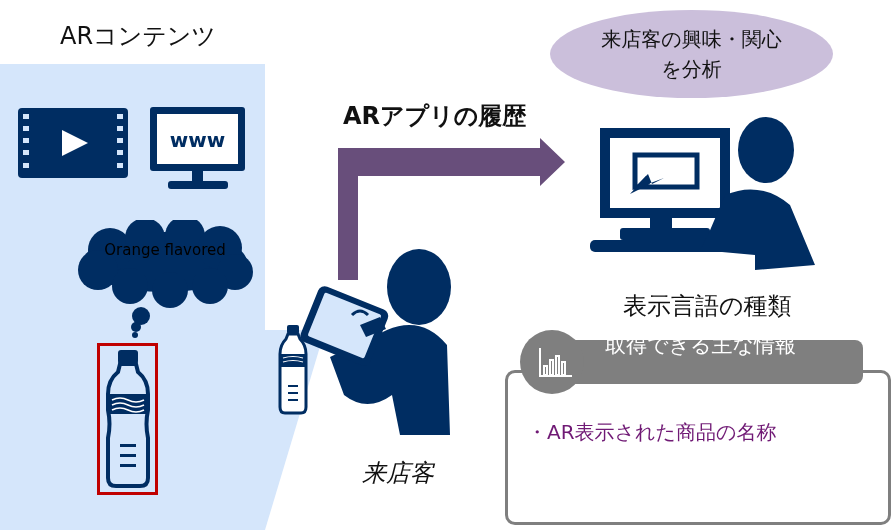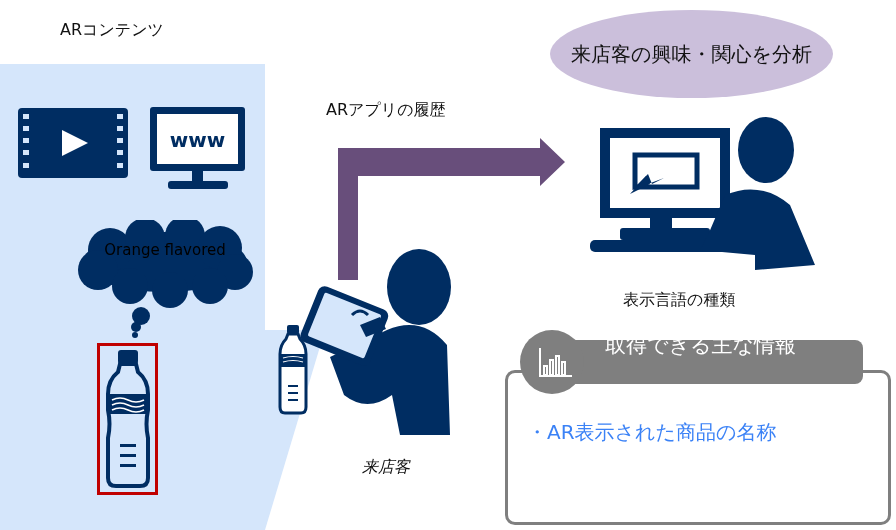--- a/index.html
+++ b/index.html
@@ -1,28 +1,28 @@
 <!DOCTYPE html>
 <html><head>
 <meta charset="utf-8">
 <style>
   html, body { margin:0; padding:0; }
   body { width:896px; height:530px; position:relative; background:#ffffff; overflow:hidden;
          font-family:"DejaVu Sans", "Liberation Sans", sans-serif; color:#000; }
   .abs { position:absolute; }
-  .lbl { font-size:16px; color:#111; white-space:nowrap; }
+  .lbl { font-size:24px; color:#111; white-space:nowrap; }
   .panel { left:0; top:64px; width:265px; height:466px; background:#d5e6fb; }
   .cloud-text { font-size:15px; color:#000000; text-align:center; line-height:20px; }
   .ellipse { left:550px; top:10px; width:283px; height:88px; border-radius:50%; background:#cbbfdb;
-             display:flex; flex-direction:row; align-items:center; justify-content:center; font-size:20px; line-height:30px; color:#111; }
+             display:flex; flex-direction:column; align-items:center; justify-content:center; font-size:20px; line-height:30px; color:#111; }
   .infobox { left:505px; top:370px; width:386px; height:155px; border:3px solid #7f7f7f; border-radius:10px; box-sizing:border-box; background:#fff; }
   .infohdr { left:528px; top:340px; width:335px; height:44px; background:#7f7f7f; border-radius:8px; }
   .infocircle { left:520px; top:330px; width:64px; height:64px; border-radius:50%; background:#7f7f7f; }
   .infotitle { left:605px; top:331px; font-size:21px; color:#fff; white-space:nowrap; }
-  .bullets { left:527px; top:418px; font-size:20px; line-height:28px; color:#3b82f6; }
+  .bullets { left:527px; top:418px; font-size:20px; line-height:28px; color:#701a75; }
   .bullets div { white-space:nowrap; }
 </style>
 </head>
 <body>
 
 <div class="abs lbl" style="left:60px; top:20px;">ARコンテンツ</div>
 <div class="abs panel"></div>
 
 <svg class="abs" style="left:0; top:0;" width="896" height="530">
   <polygon points="265,330 325,330 265,530" fill="#d5e6fb"></polygon>
@@ -81,21 +81,21 @@
   <path d="M4,44 L44,44 L44,64 L4,64 Z" fill="#002d62"></path>
   <path d="M8,50 Q16,46 24,50 Q32,54 40,50 M8,55 Q16,51 24,55 Q32,59 40,55 M8,60 Q16,56 24,60 Q32,64 40,60" stroke="#fff" stroke-width="1.6" fill="none"></path>
   <rect x="16" y="94" width="16" height="3" fill="#002d62"></rect>
   <rect x="16" y="104" width="16" height="3" fill="#002d62"></rect>
   <rect x="16" y="114" width="16" height="3" fill="#002d62"></rect>
 </svg>
 
 <svg class="abs" style="left:330px; top:130px;" width="250" height="160" viewBox="0 0 250 160">
   <path d="M8,150 L8,18 L210,18 L210,8 L235,32 L210,56 L210,46 L28,46 L28,150 Z" fill="#684e7b"></path>
 </svg>
-<div class="abs lbl" style="left:326px; top:100px;">ARアプリの履歴</div>
+<div class="abs lbl" style="left:343px; top:100px;font-weight:bold;">ARアプリの履歴</div>
 
 <svg class="abs" style="left:272px; top:245px;" width="200" height="200" viewBox="0 0 200 200">
   <ellipse cx="147" cy="42" rx="32" ry="38" fill="#002d62"></ellipse>
   <path d="M115,85 Q150,70 175,100 L178,190 L128,190 L120,150 Q95,168 72,150 L58,112 Z" fill="#002d62"></path>
   <g transform="rotate(22 70 80)">
     <rect x="35" y="50" width="75" height="60" rx="7" fill="#002d62"></rect>
     <rect x="42" y="56" width="61" height="47" rx="2" fill="#d5e6fb"></rect>
   </g>
   <path d="M80,70 Q88,62 96,70" stroke="#002d62" stroke-width="3" fill="none"></path>
   <path d="M88,80 L108,72 L114,84 L94,92 Z" fill="#002d62"></path>

